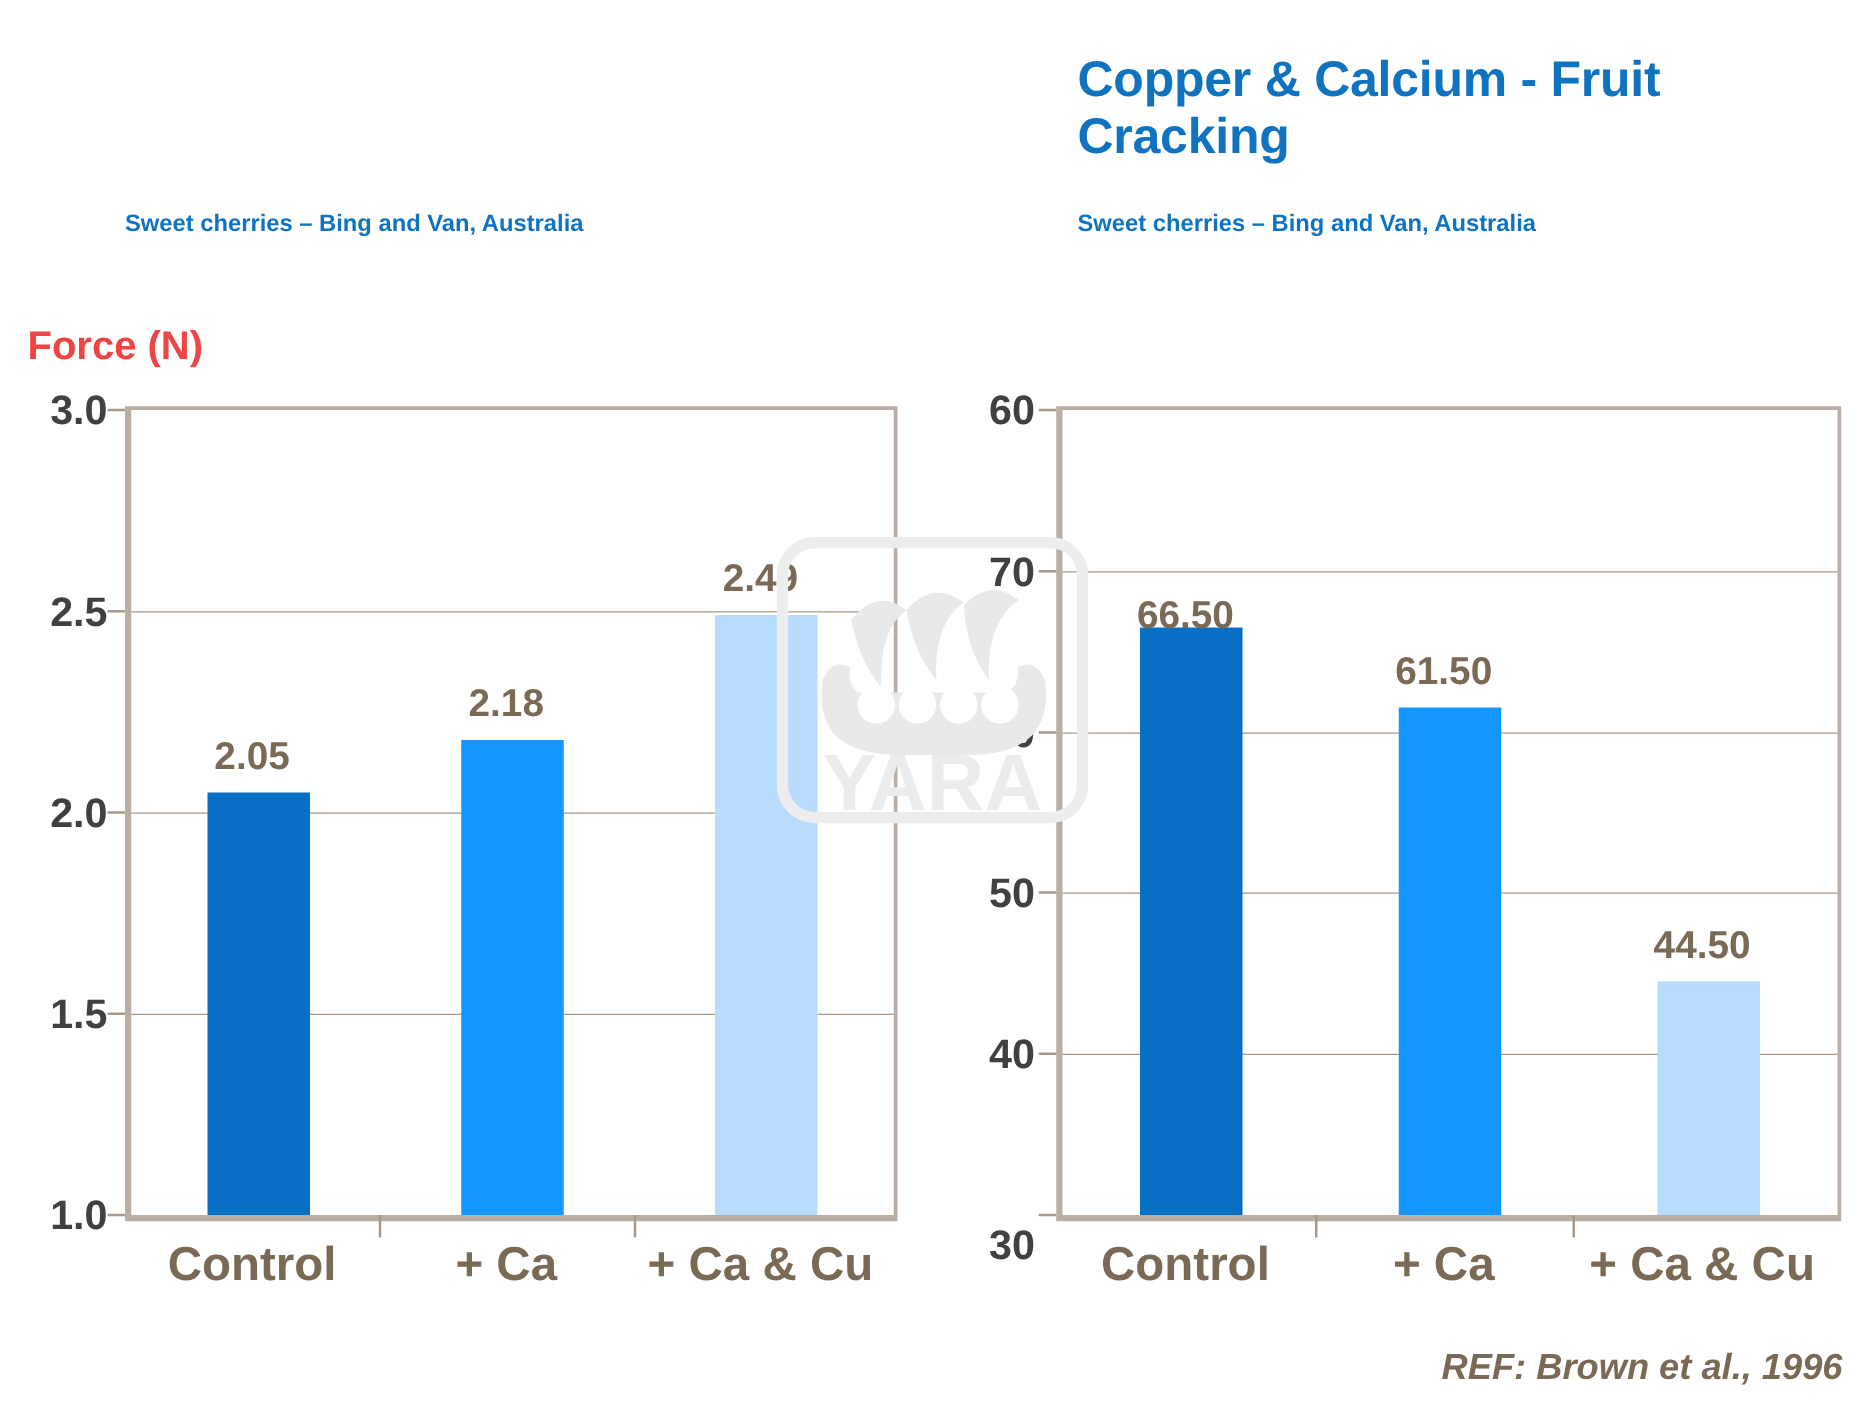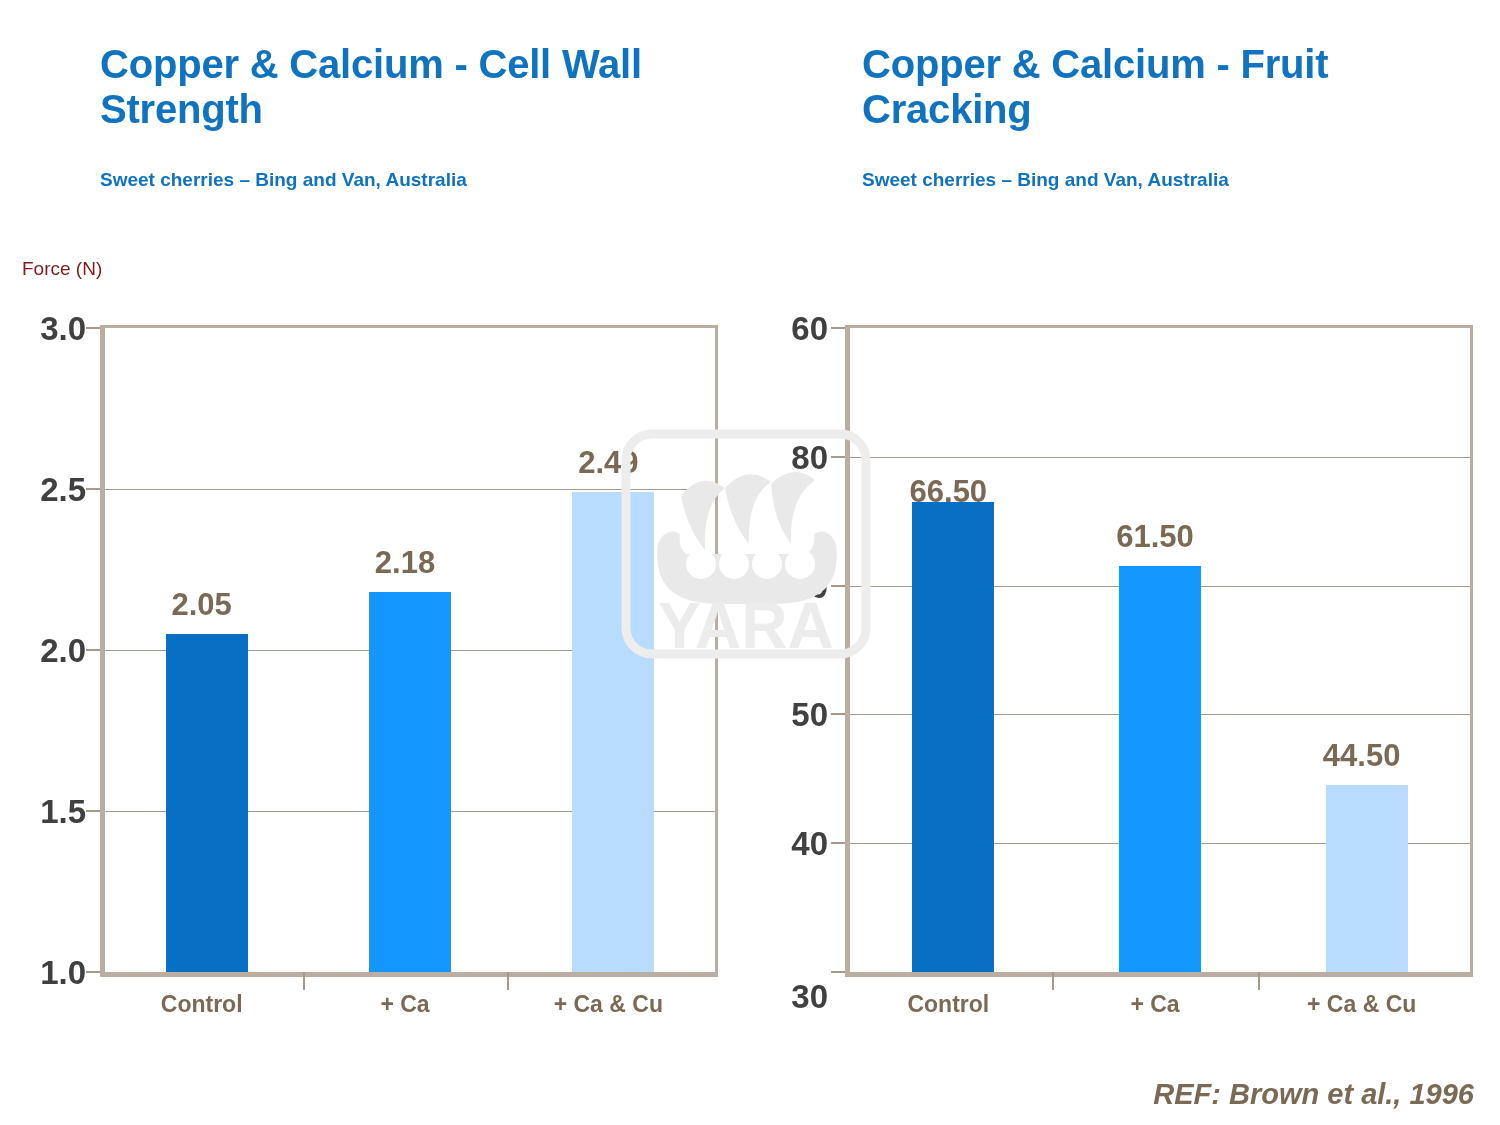--- a/index.html
+++ b/index.html
@@ -48,23 +48,23 @@
     line-height: 1.22;
   }
   #panel-right .chart-subtitle {
     left: 112px;
     top: 168px;
   }
   .axis-label {
     position: absolute;
     left: 22px;
     top: 258px;
-    color: #7f1d1d;
-    font-size: 19px;
-    font-weight: normal;
+    color: #ef4444;
+    font-size: 32px;
+    font-weight: bold;
   }
   #panel-right .axis-label {
     left: 20px;
   }
 
   
   .plot {
     position: absolute;
     box-sizing: border-box;
     border-left: 5px solid #b9aea1;
@@ -116,21 +116,21 @@
   .xtick-mark {
     position: absolute;
     width: 2px;
     height: 18px;
     background: #a8998a;
   }
   .xtick-label {
     position: absolute;
     text-align: center;
     color: #7a6a55;
-    font-size: 23px;
+    font-size: 38px;
     font-weight: bold;
     white-space: nowrap;
   }
 
   
   #watermark {
     position: absolute;
     left: 618px;
     top: 424px;
     width: 256px;
@@ -147,21 +147,20 @@
     font-size: 29px;
     font-weight: bold;
     font-style: italic;
   }
 </style>
 </head>
 <body>
 
 <div class="panel" id="panel-left">
 
-  <div class="chart-title">Copper &amp; Calcium - Cell Wall Strength</div>
   <div class="chart-subtitle">Sweet cherries – Bing and Van, Australia</div>
   <div class="axis-label">Force (N)</div>
 
   <div class="plot" id="plot-left">
     <div class="gridline" id="gl-l-1" style="top: 483px;"></div>
     <div class="gridline" id="gl-l-2" style="top: 322px;"></div>
     <div class="gridline" id="gl-l-3" style="top: 161px;"></div>
 
     <div class="bar" id="bar-l-0" style="width: 82px; height: 338.1px; left: 60.6667px; background: rgb(8, 112, 196);"></div>
     <div class="bar" id="bar-l-1" style="width: 82px; height: 379.96px; left: 264px; background: rgb(20, 150, 255);"></div>
@@ -205,21 +204,21 @@
 
     <div class="bar" id="bar-r-0" style="width: 82px; height: 470.12px; left: 62.3333px; background: rgb(8, 112, 196);"></div>
     <div class="bar" id="bar-r-1" style="width: 82px; height: 405.72px; left: 269px; background: rgb(20, 150, 255);"></div>
     <div class="bar" id="bar-r-2" style="width: 82px; height: 186.76px; left: 475.667px; background: rgb(184, 220, 253);"></div>
   </div>
 
   <div class="ytick-label" id="yl-r-0" style="top: 996px;">30</div>
   <div class="ytick-label" id="yl-r-1" style="top: 843.2px;">40</div>
   <div class="ytick-label" id="yl-r-2" style="top: 714.4px;">50</div>
   <div class="ytick-label" id="yl-r-3" style="top: 585.6px;">60</div>
-  <div class="ytick-label" id="yl-r-4" style="top: 456.8px;">80</div>
+  <div class="ytick-label" id="yl-r-4" style="top: 456.8px;">70</div>
   <div class="ytick-label" id="yl-r-5" style="top: 328px;">60</div>
 
   <div class="ytick-mark" id="ym-r-0" style="top: 971px; left: 81px;"></div>
   <div class="ytick-mark" id="ym-r-1" style="top: 842.2px; left: 81px;"></div>
   <div class="ytick-mark" id="ym-r-2" style="top: 713.4px; left: 81px;"></div>
   <div class="ytick-mark" id="ym-r-3" style="top: 584.6px; left: 81px;"></div>
   <div class="ytick-mark" id="ym-r-4" style="top: 455.8px; left: 81px;"></div>
   <div class="ytick-mark" id="ym-r-5" style="top: 327px; left: 81px;"></div>
 
   <div class="bar-value" id="bv-r-0" style="width: 200px; left: 98.3333px; top: 454.88px; margin-top: 19px;">66.50</div>

